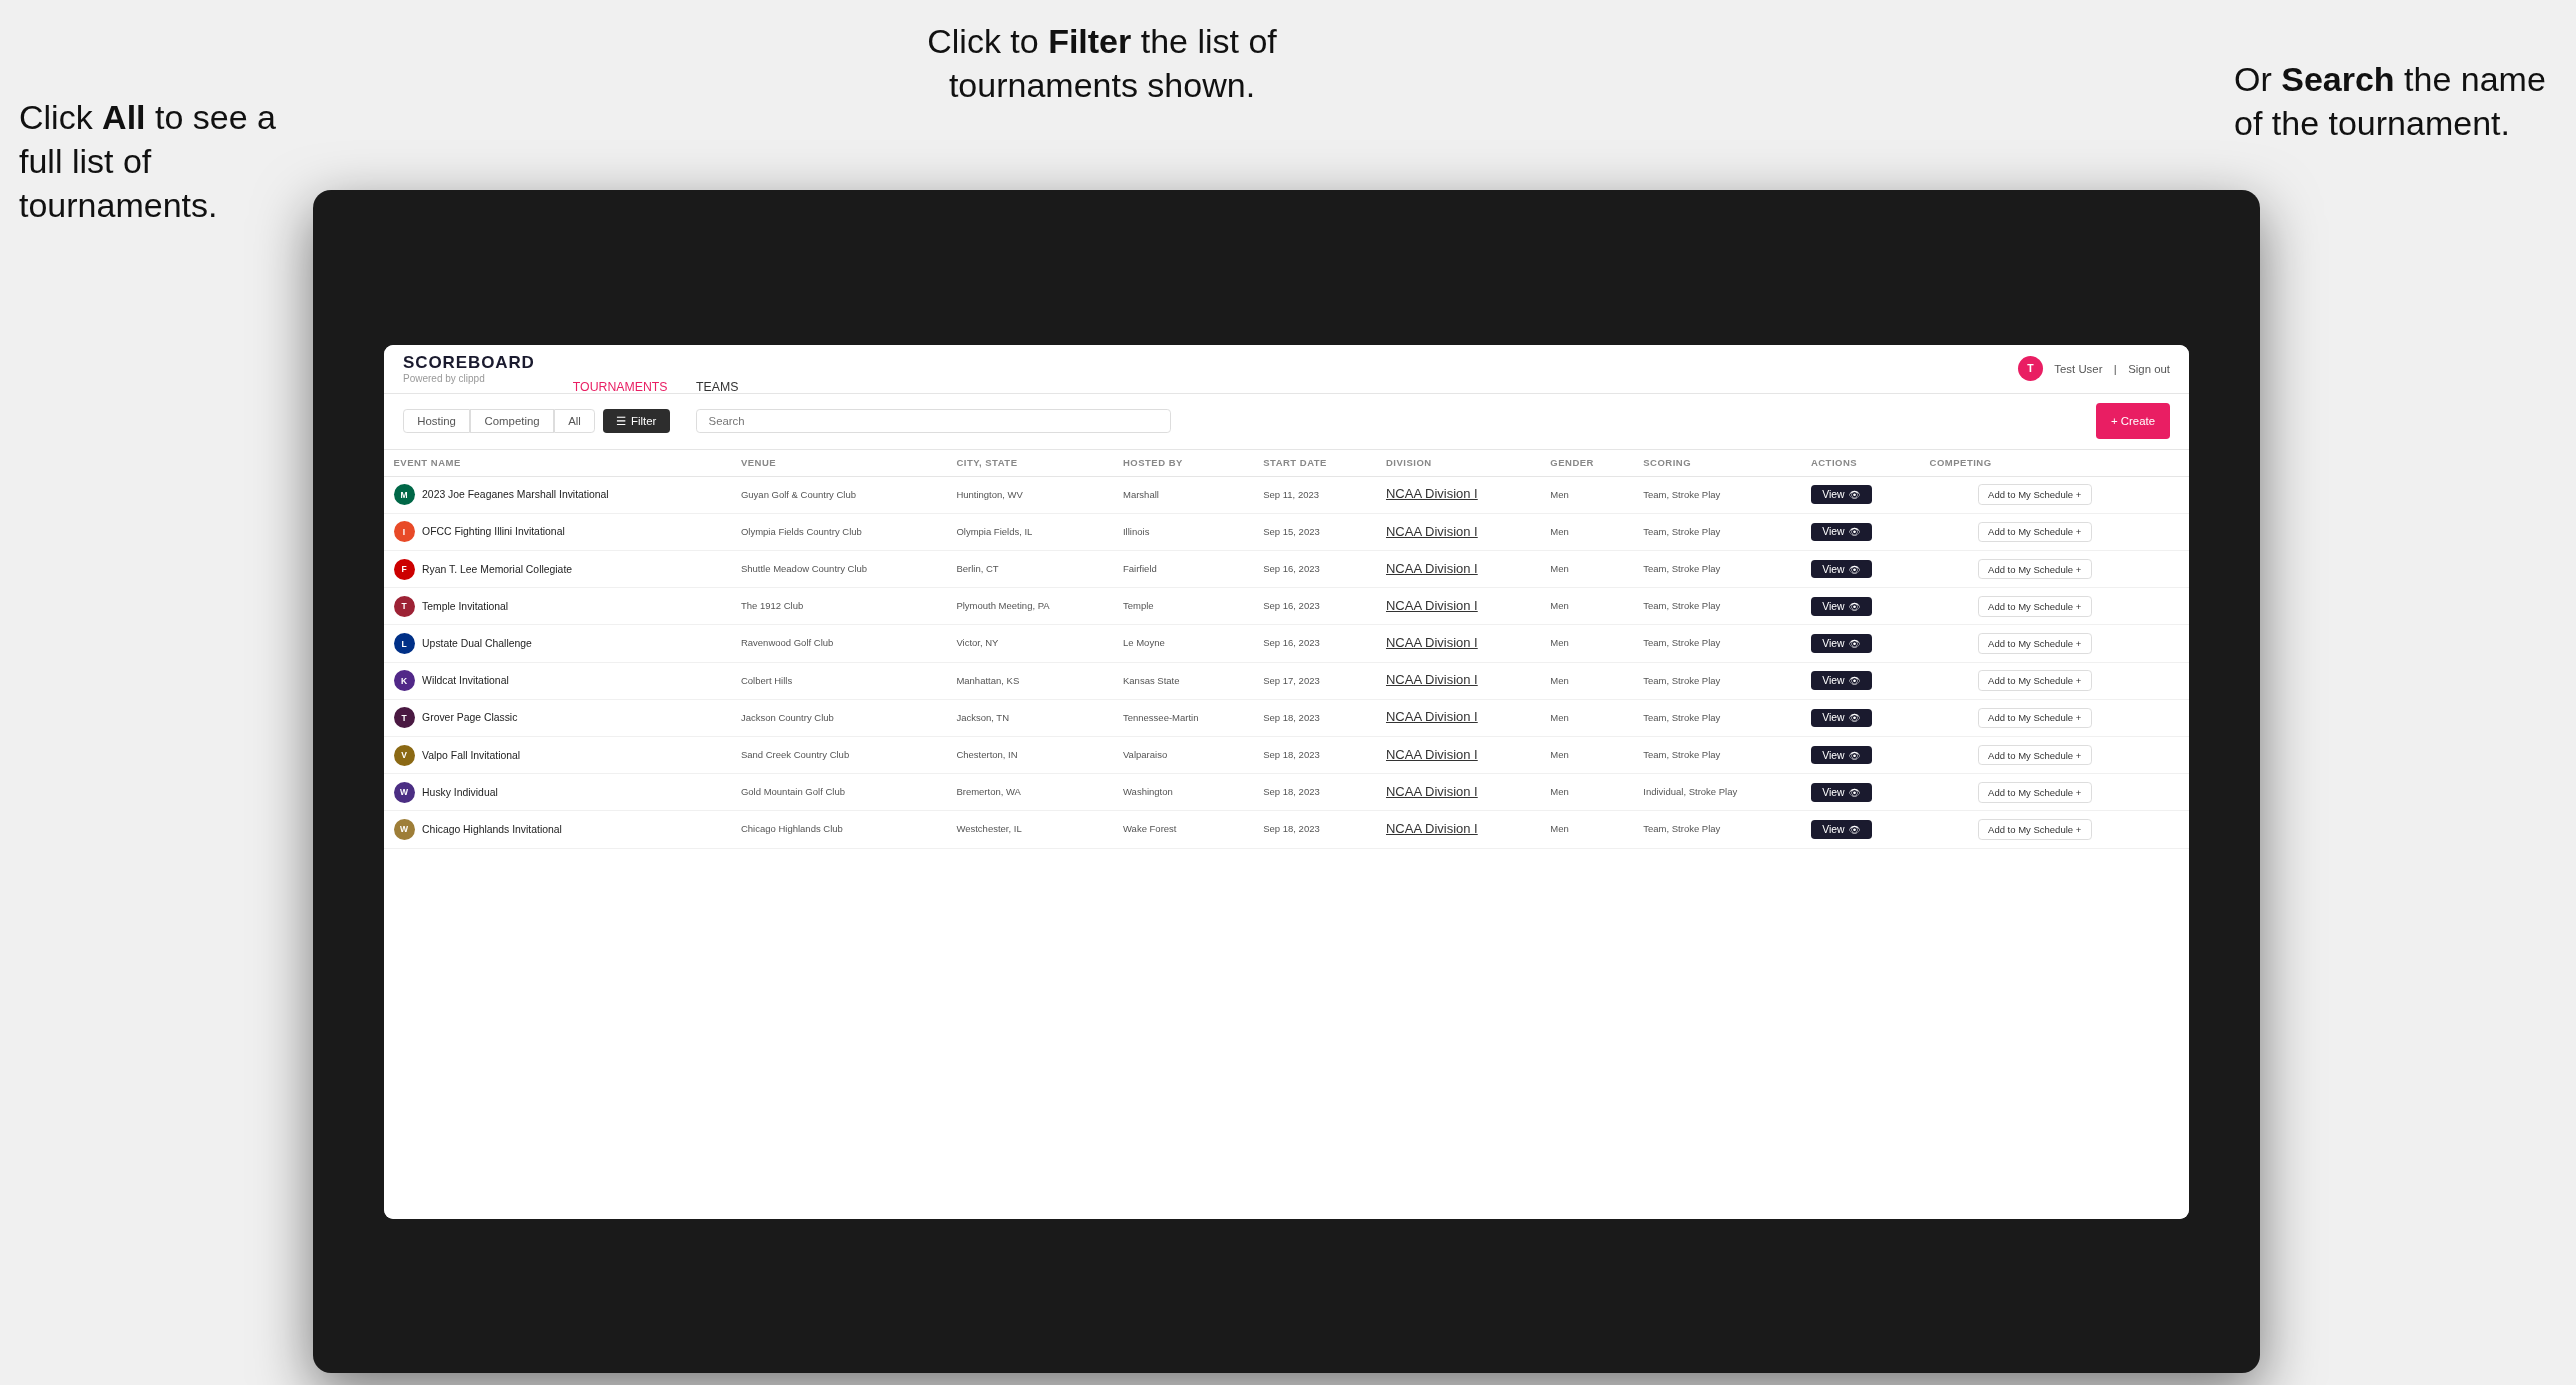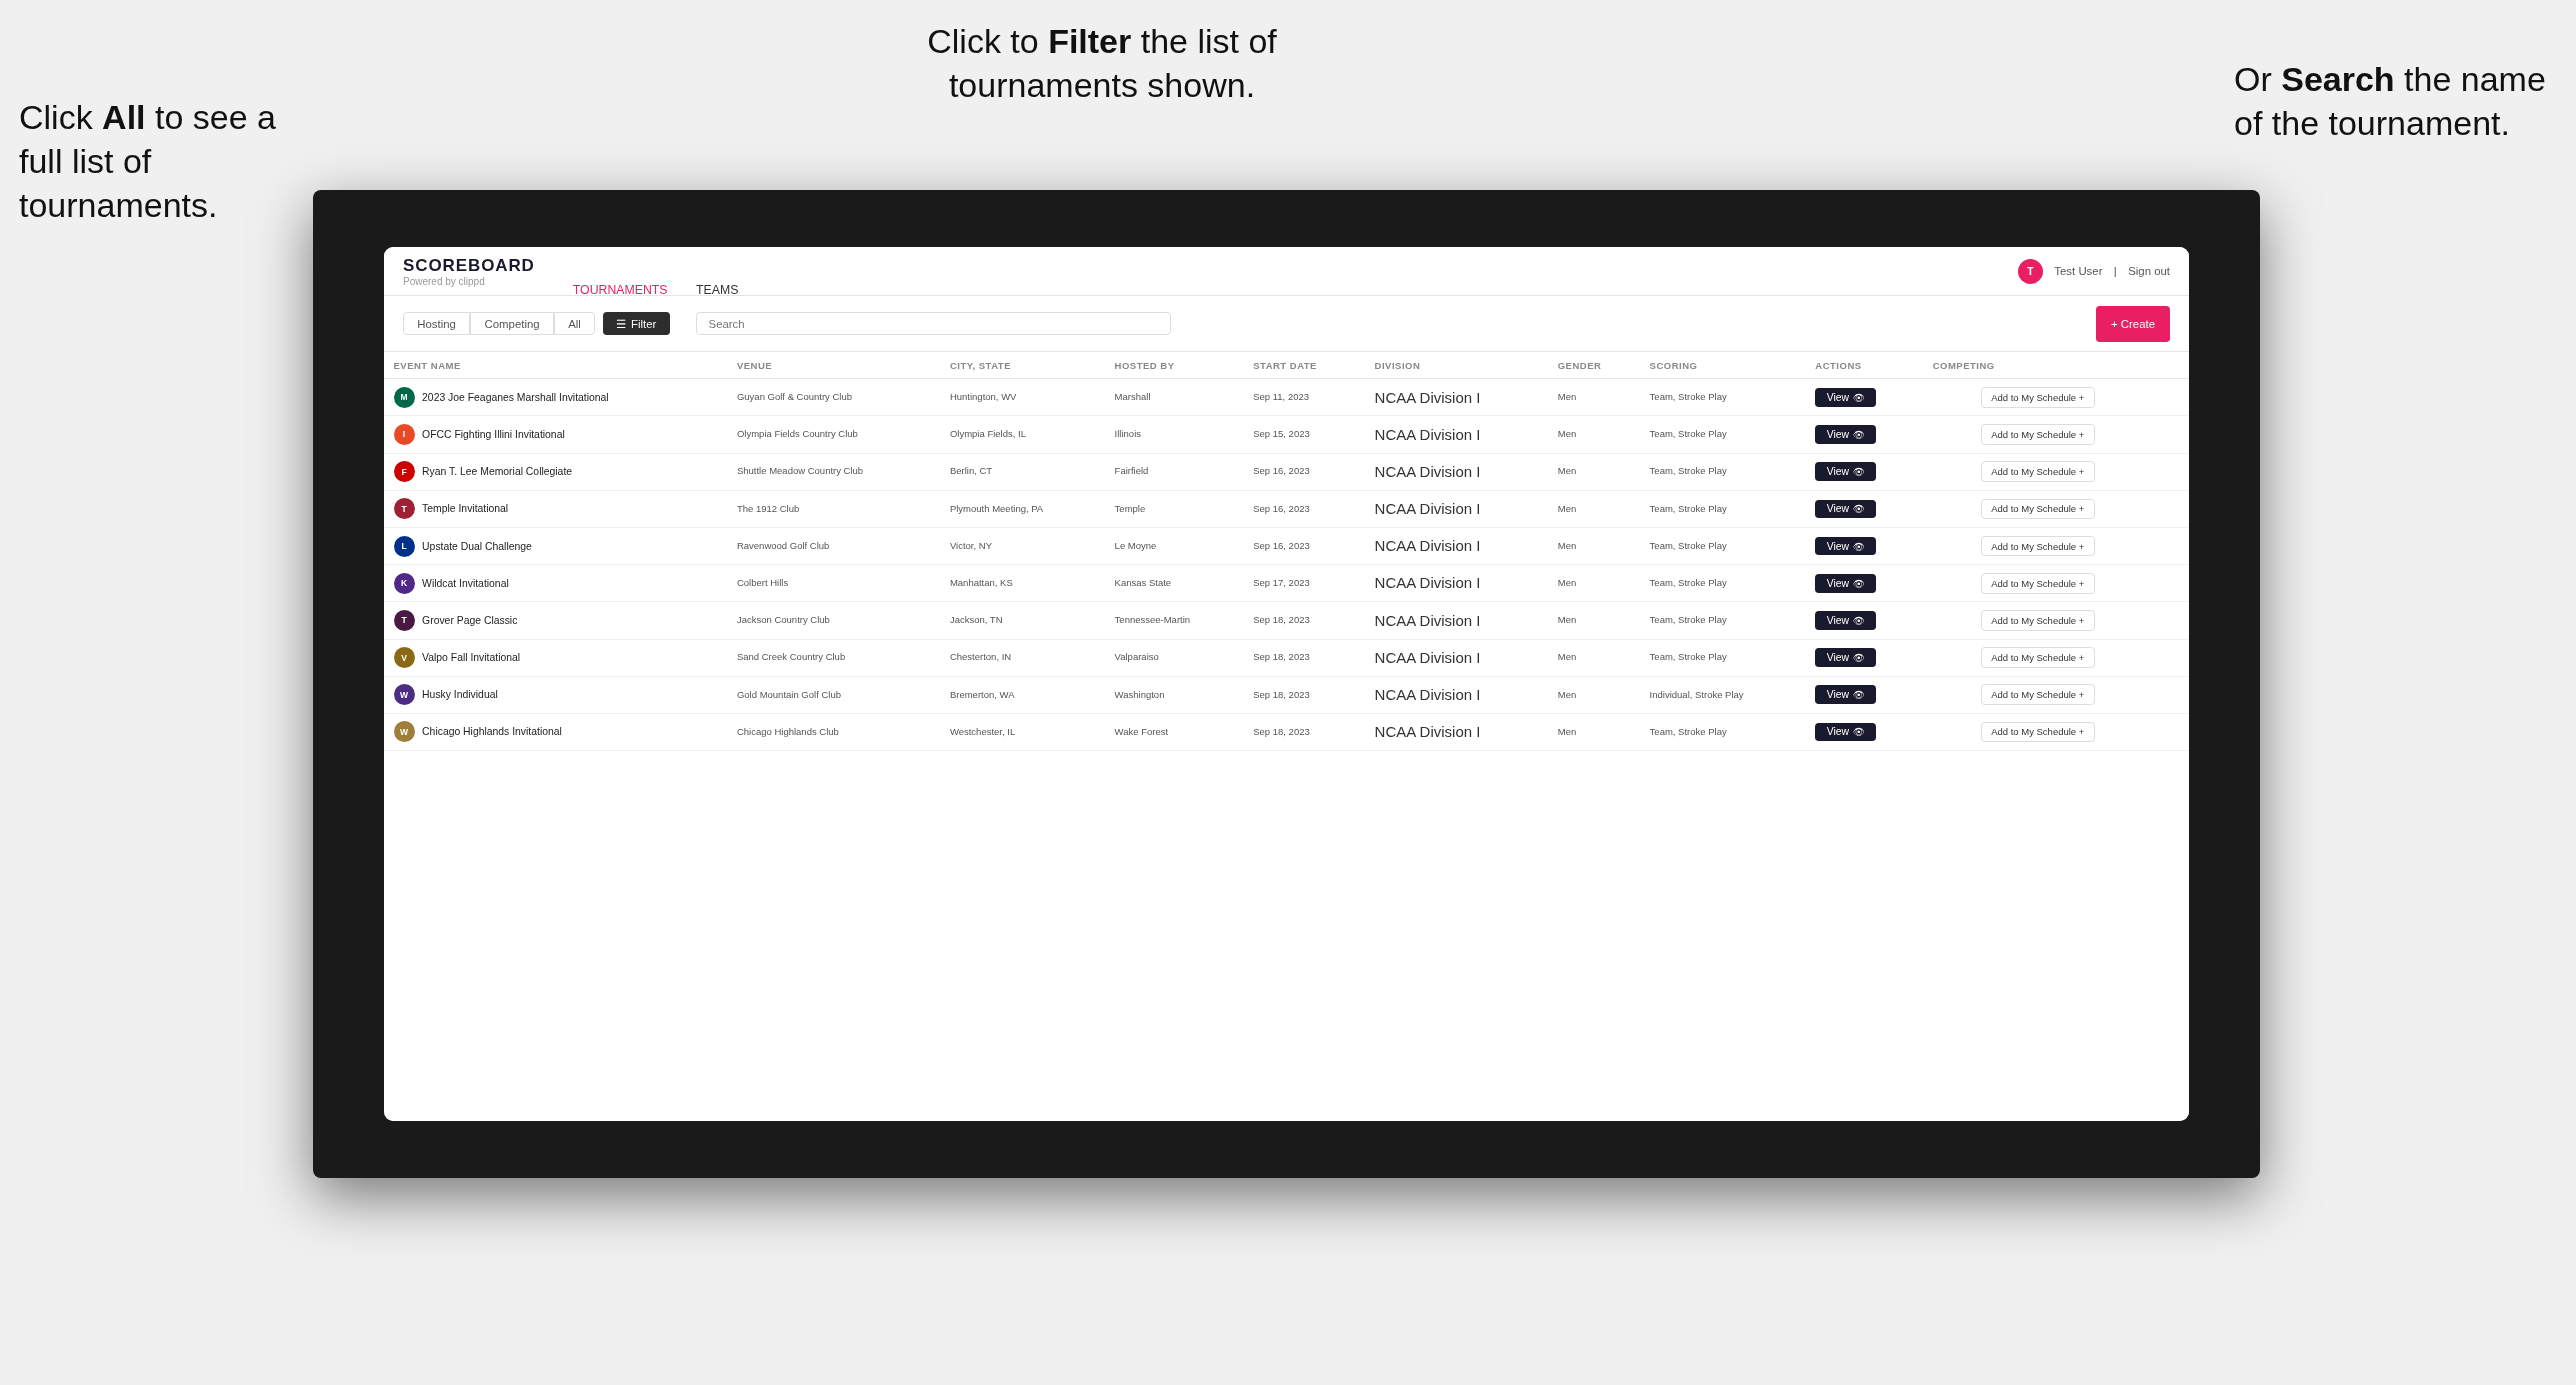--- a/index.html
+++ b/index.html
@@ -47,23 +47,23 @@
       height: 1386px;
       pointer-events: none;
     }
 
     
     .tablet-frame {
       position: absolute;
       top: 190px;
       left: 313px;
       width: 1947px;
-      height: 988px;
+      height: 1183px;
       background: #1a1a1a;
-      border-radius: 8px;
+      border-radius: 18px;
       box-shadow: 0 19px 57px rgba(0,0,0,0.5);
       display: flex;
       align-items: center;
       justify-content: center;
     }
 
     .tablet-screen {
       width: 1805px;
       height: 874px;
       background: #f5f6fa;
@@ -256,21 +256,21 @@
       border-radius: 50%;
       flex-shrink: 0;
       display: flex;
       align-items: center;
       justify-content: center;
       font-size: 8.5px;
       font-weight: bold;
       color: white;
     }
 
-    .division-text { font-size: 15px; line-height: 1.3; }
+    .division-text { font-size: 13px; line-height: 1.3; text-decoration: underline; }
     .small-text { font-size: 9.5px; color: #555; line-height: 1.3; }
 
     .view-btn {
       background: #1a1a2e;
       color: #fff;
       border: none;
       border-radius: 3.8px;
       padding: 3.8px 11.4px;
       font-size: 10.4px;
       cursor: pointer;

